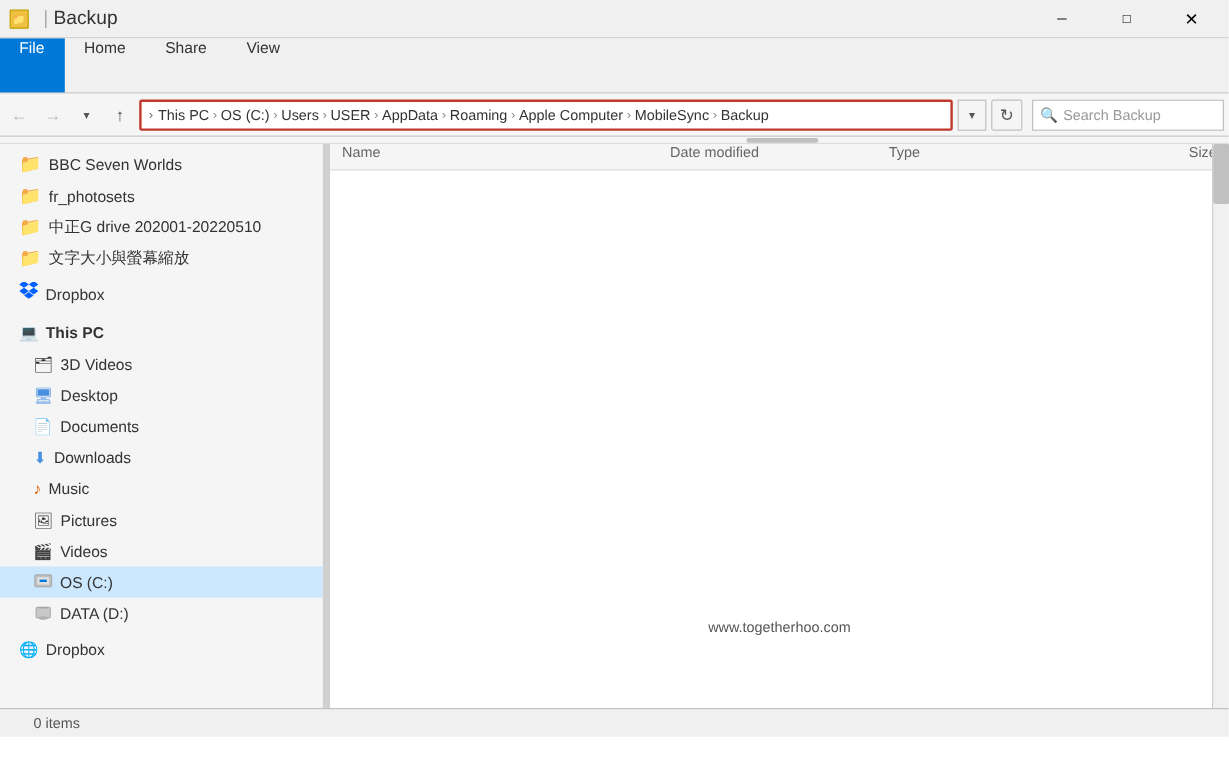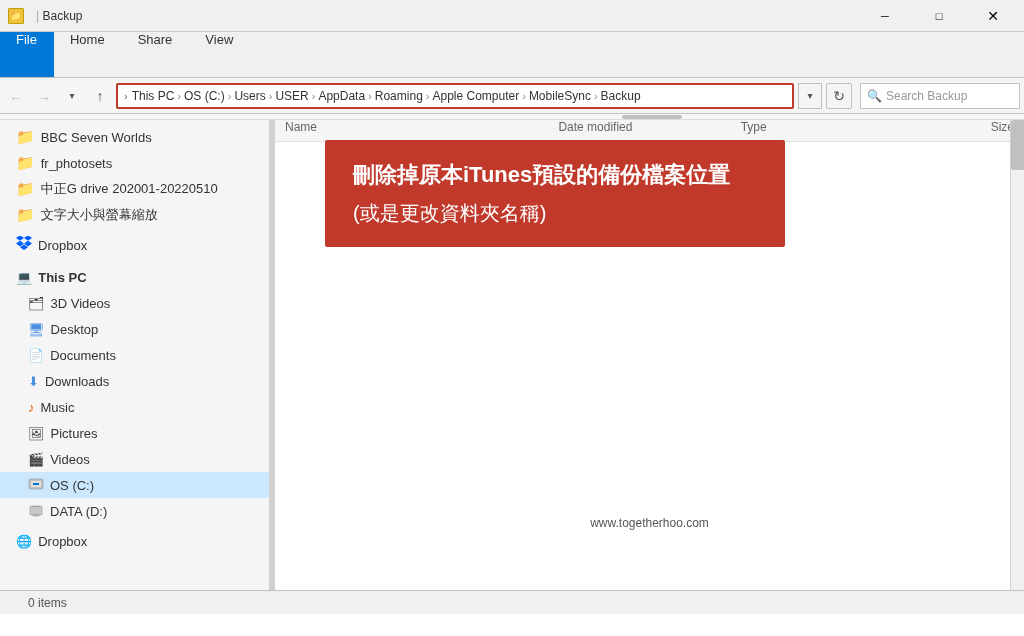--- a/index.html
+++ b/index.html
@@ -9,21 +9,21 @@
     .title-bar {
       height: 32px;
       background: #f0f0f0;
       display: flex;
       align-items: center;
       padding: 0 8px;
       border-bottom: 1px solid #ccc;
       gap: 8px;
     }
     .title-bar-icons { display: flex; gap: 4px; align-items: center; }
-    .title-bar-title { font-size: 12px; color: #333; margin-left: 4px; }
+    .title-bar-title { font-size: 16px; color: #333; margin-left: 4px; }
 
     
     .ribbon {
       height: 46px;
       background: #f0f0f0;
       border-bottom: 1px solid #c0c0c0;
       display: flex;
       align-items: stretch;
     }
     .ribbon-tab {
@@ -386,24 +386,20 @@
 
   <div class="content-area">
 
     <div class="content-headers">
       <div class="col-name">Name</div>
       <div class="col-date">Date modified</div>
       <div class="col-type">Type</div>
       <div class="col-size">Size</div>
     </div>
 
-    <div class="overlay-box">
-      <div class="overlay-text-line1">刪除掉原本iTunes預設的備份檔案位置</div>
-      <div class="overlay-text-line2">(或是更改資料夾名稱)</div>
-    </div>
 
     <div class="website-label">www.togetherhoo.com</div>
 
     <div style="position:absolute;right:0;top:0;bottom:0;width:14px;background:#f0f0f0;border-left:1px solid #d0d0d0;">
       <div style="position:absolute;top:0;width:14px;height:50px;background:#c0c0c0;border-radius:2px;"></div>
     </div>
 
   </div>
 
 </div>

